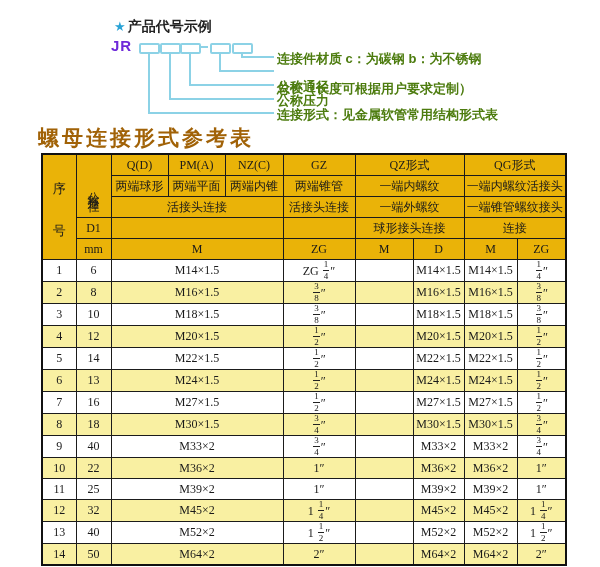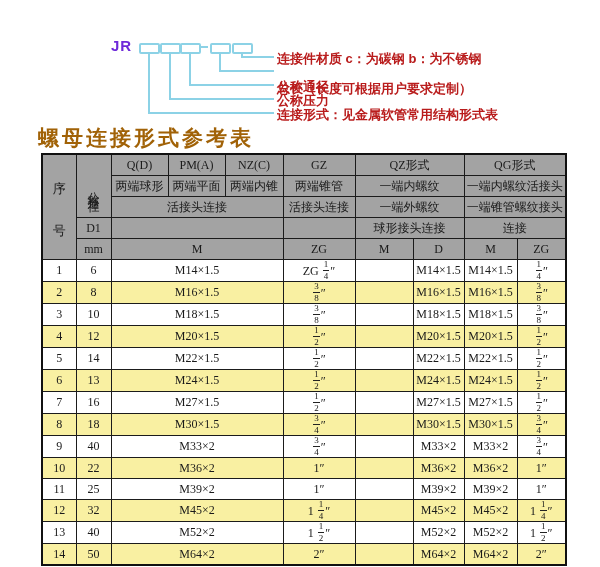--- a/index.html
+++ b/index.html
@@ -9,49 +9,50 @@
   
   .diag-title{position:absolute;left:114px;top:18px;font-family:"Liberation Sans","DejaVu Sans",sans-serif;
               font-weight:bold;font-size:14px;color:#222;}
   .diag-title .star{color:#2aa3d6;font-size:13px;margin-right:2px;}
   .code-prefix{position:absolute;left:111px;top:37px;font-family:"Liberation Sans","DejaVu Sans",sans-serif;
                font-weight:bold;font-size:15px;color:#6d28d9;letter-spacing:1px;}
   .code-box{position:absolute;top:43px;width:17px;height:7px;border:2px solid #8cd2e6;border-radius:2px;background:#fff;}
   .code-dash{position:absolute;top:46px;left:200px;width:8px;height:2px;background:#8cd2e6;}
   .conn{position:absolute;border-left:2px solid #8cd2e6;border-bottom:2px solid #8cd2e6;}
   .diag-label{position:absolute;left:277px;font-family:"Liberation Sans","DejaVu Sans",sans-serif;
-              font-weight:bold;font-size:13px;color:#b91c1c;white-space:nowrap;}
+              font-weight:bold;font-size:13px;color:#4d7c0f;white-space:nowrap;}
 
   
   .table-title{position:absolute;left:38px;top:124px;font-weight:bold;font-size:21px;color:#a16207;
                font-family:"Liberation Serif","DejaVu Serif",serif;letter-spacing:3px;}
 
   
   table.ref{position:absolute;left:41px;top:153px;width:524px;border-collapse:collapse;table-layout:fixed;
             font-size:12px;}
   table.ref td{border:1px solid #1b1b1b;text-align:center;vertical-align:middle;padding:0;height:20px;
                overflow:hidden;white-space:nowrap;}
   table.ref{border:2px solid #111;}
-  table.ref thead td{background:#a3a3a3;}
+  table.ref thead td{background:#eab308;}
   table.ref tbody tr td{background:#ffffff;}
   table.ref tbody tr.alt td{background:#f9f0a2;}
   .vtext{writing-mode:vertical-lr;text-orientation:upright;margin:0 auto;line-height:1;}
   .vt-seq{letter-spacing:44px;padding-top:13px;font-size:13px;}
   .vt-dn{letter-spacing:3px;padding-top:3px;font-size:12px;}
 
   
   .frac{display:inline-block;text-align:center;vertical-align:-4px;line-height:1;font-size:9px;margin:0 1px;}
   .frac .fn{display:block;border-bottom:1px solid #222;padding:0 1px 1px 1px;}
   .frac .fd{display:block;padding-top:1px;}
 </style>
 </head>
 <body>
 
 <div id="page">
 
+  <div class="diag-title"><span class="star">★</span><span>产品代号示例</span></div>
 
   <div class="code-prefix">JR</div>
 
   <div class="code-box" style="left:139px;"></div>
   <div class="code-box" style="left:160px;"></div>
   <div class="code-box" style="left:180px;"></div>
   <div class="code-dash"></div>
   <div class="code-box" style="left:210px;"></div>
   <div class="code-box" style="left:232px;"></div>
 

